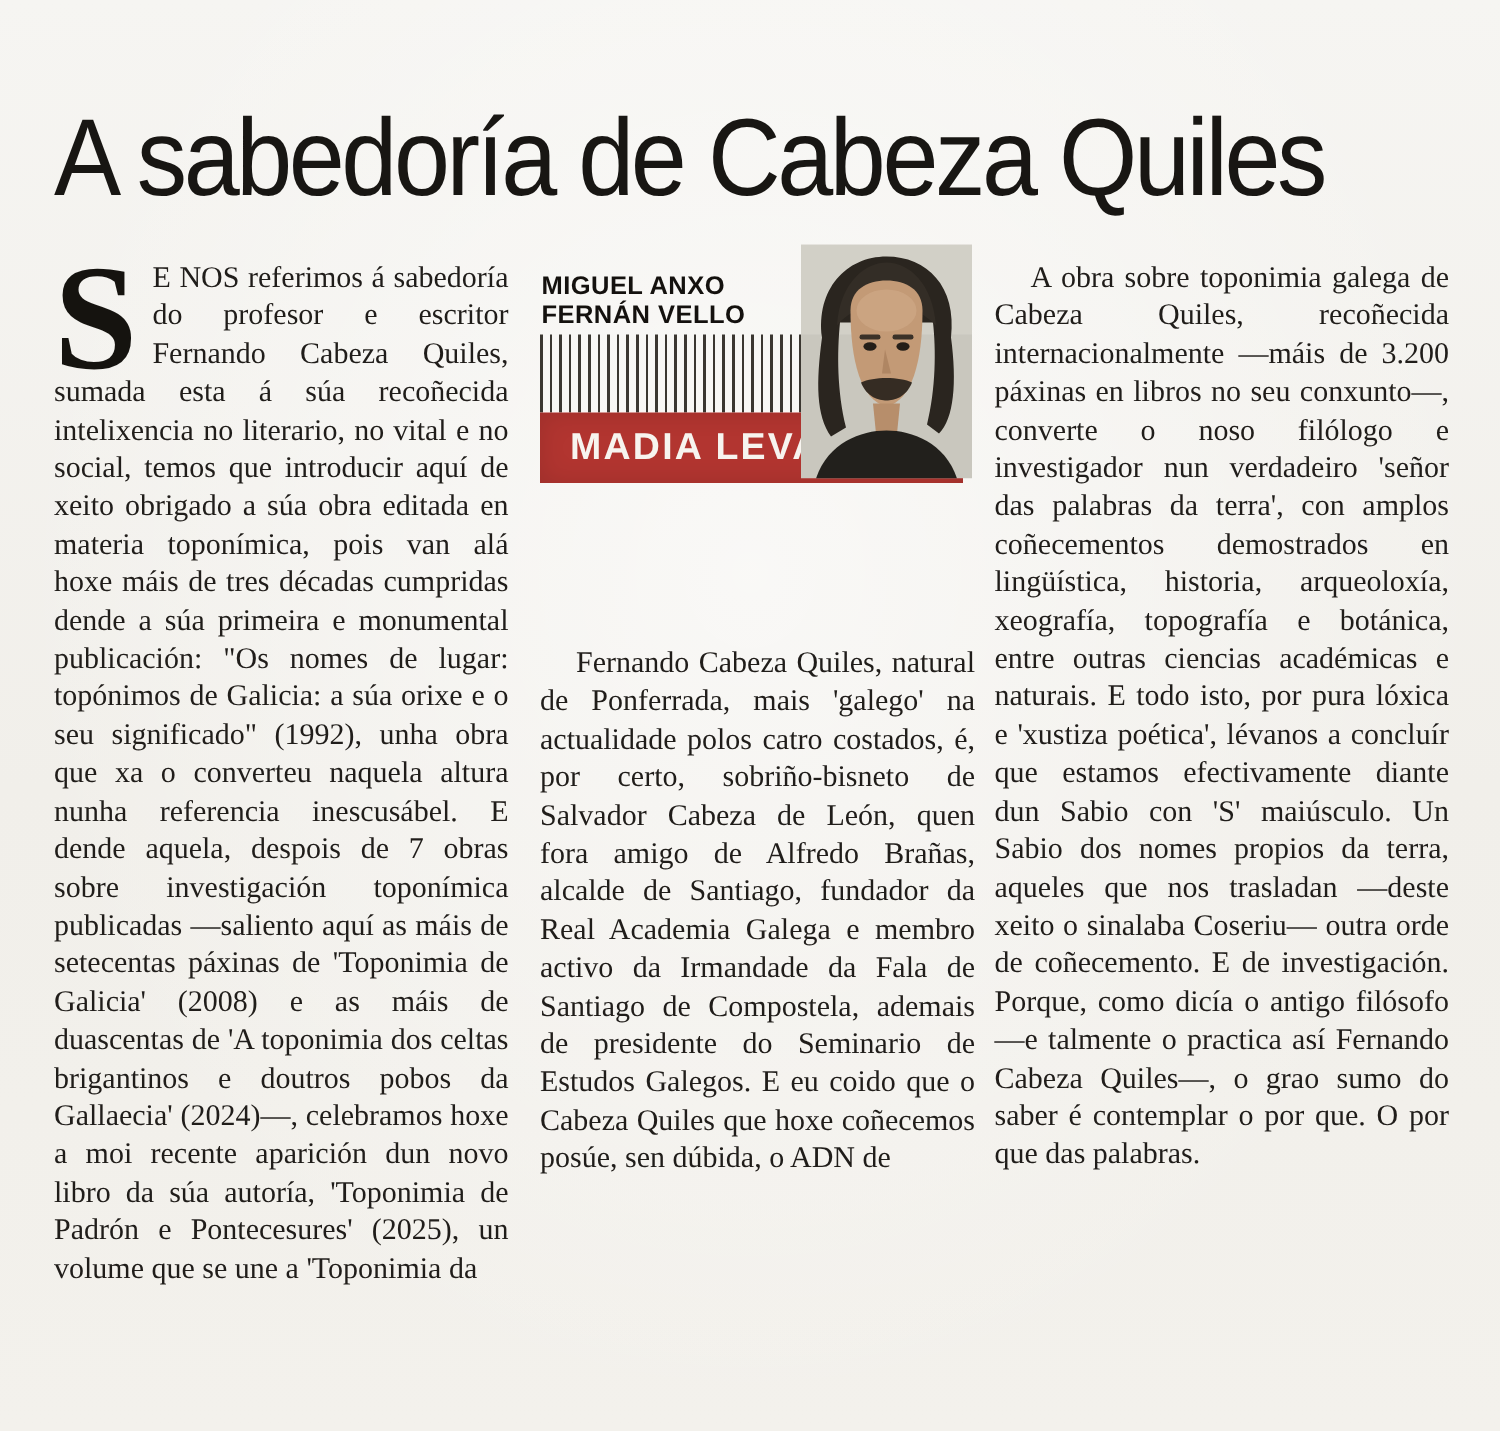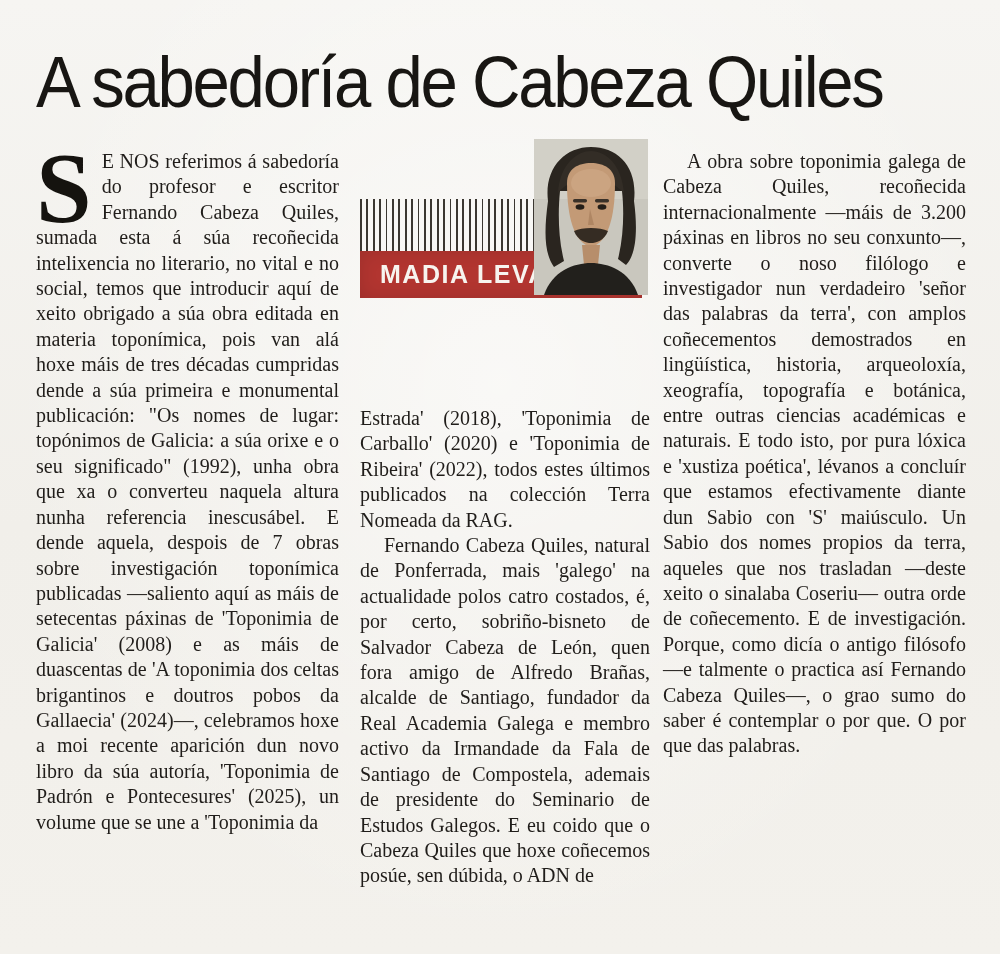--- a/index.html
+++ b/index.html
@@ -4,21 +4,21 @@
 <style>
   * { margin: 0; padding: 0; box-sizing: border-box; }
   html, body { width: 1000px; height: 954px; overflow: hidden; }
   body {
     background:
       radial-gradient(ellipse at 50% 40%, rgba(255,255,255,.55), rgba(0,0,0,0) 70%),
       linear-gradient(180deg, #f6f5f2 0%, #f1efea 55%, #f3f1ec 100%);
     font-family: "Liberation Serif", serif;
     color: #201d1a;
   }
-  .page { position: relative; width: 1000px; height: 954px; padding: 40px 34px 0 36px; }
+  .page { position: relative; width: 1000px; height: 954px; padding: 64px 34px 0 36px; }
 
   .headline {
     font-family: "Liberation Sans", sans-serif;
     font-weight: 400;
     font-size: 73px;
     letter-spacing: -2.5px;
     color: #181613;
     white-space: nowrap;
     transform: scaleX(.92);
     transform-origin: left center;
@@ -80,20 +80,24 @@
 
   <div class="body-cols">
 
     <div class="col col-1">
       <p><span class="dropcap">S</span><span>E NOS referimos á sabedoría do profesor e escritor Fernando Cabeza Quiles, sumada esta á súa recoñecida intelixencia no literario, no vital e no social, temos que introducir aquí de xeito obrigado a súa obra editada en materia toponímica, pois van alá hoxe máis de tres décadas cumpridas dende a súa primeira e monumental publicación: "Os nomes de lugar: topónimos de Galicia: a súa orixe e o seu significado" (1992), unha obra que xa o converteu naquela altura nunha referencia inescusábel. E dende aquela, despois de 7 obras sobre investigación toponímica publicadas —saliento aquí as máis de setecentas páxinas de 'Toponimia de Galicia' (2008) e as máis de duascentas de 'A toponimia dos celtas brigantinos e doutros pobos da Gallaecia' (2024)—, celebramos hoxe a moi recente aparición dun novo libro da súa autoría, 'Toponimia de Padrón e Pontecesures' (2025), un volume que se une a 'Toponimia da</span></p>
     </div>
 
     <div class="col col-2">
 
       <div class="byline-block">
+        <div class="author-name">
+          <div>MIGUEL ANXO</div>
+          <div>FERNÁN VELLO</div>
+        </div>
 
         <div class="comb"></div>
 
         <div class="banner">
           <span>MADIA LEVA</span>
         </div>
 
         <div class="portrait">
           <svg viewBox="0 0 114 156" xmlns="http://www.w3.org/2000/svg">
             <rect x="0" y="0" width="114" height="156" fill="#c9c7be"></rect>
@@ -121,21 +125,20 @@
             <path d="M40,92 C48,88 66,88 74,92 C70,102 62,104 57,104
                      C52,104 44,102 40,92 Z" fill="#352c23"></path>
 
             <path d="M48,106 L66,106 L64,126 L50,126 Z" fill="#b78e6b"></path>
 
             <path d="M10,156 C18,132 40,124 57,124 C74,124 96,132 104,156 Z" fill="#22201c"></path>
           </svg>
         </div>
       </div>
 
-      <p>Estrada' (2018), 'Toponimia de Carballo' (2020) e 'Toponimia de Ribeira' (2022), todos estes últimos publicados na colección Terra Nomeada da RAG.</p>
       <p class="indent">Fernando Cabeza Quiles, natural de Ponferrada, mais 'galego' na actualidade polos catro costados, é, por certo, sobriño-bisneto de Salvador Cabeza de León, quen fora amigo de Alfredo Brañas, alcalde de Santiago, fundador da Real Academia Galega e membro activo da Irmandade da Fala de Santiago de Compostela, ademais de presidente do Seminario de Estudos Galegos. E eu coido que o Cabeza Quiles que hoxe coñecemos posúe, sen dúbida, o ADN de</p>
     </div>
 
     <div class="col col-3">
       <p class="indent">A obra sobre toponimia galega de Cabeza Quiles, recoñecida internacionalmente —máis de 3.200 páxinas en libros no seu conxunto—, converte o noso filólogo e investigador nun verdadeiro 'señor das palabras da terra', con amplos coñecementos demostrados en lingüística, historia, arqueoloxía, xeografía, topografía e botánica, entre outras ciencias académicas e naturais. E todo isto, por pura lóxica e 'xustiza poética', lévanos a concluír que estamos efectivamente diante dun Sabio con 'S' maiúsculo. Un Sabio dos nomes propios da terra, aqueles que nos trasladan —deste xeito o sinalaba Coseriu— outra orde de coñecemento. E de investigación. Porque, como dicía o antigo filósofo —e talmente o practica así Fernando Cabeza Quiles—, o grao sumo do saber é contemplar o por que. O por que das palabras.</p>
     </div>
 
   </div>
 </div>
 

